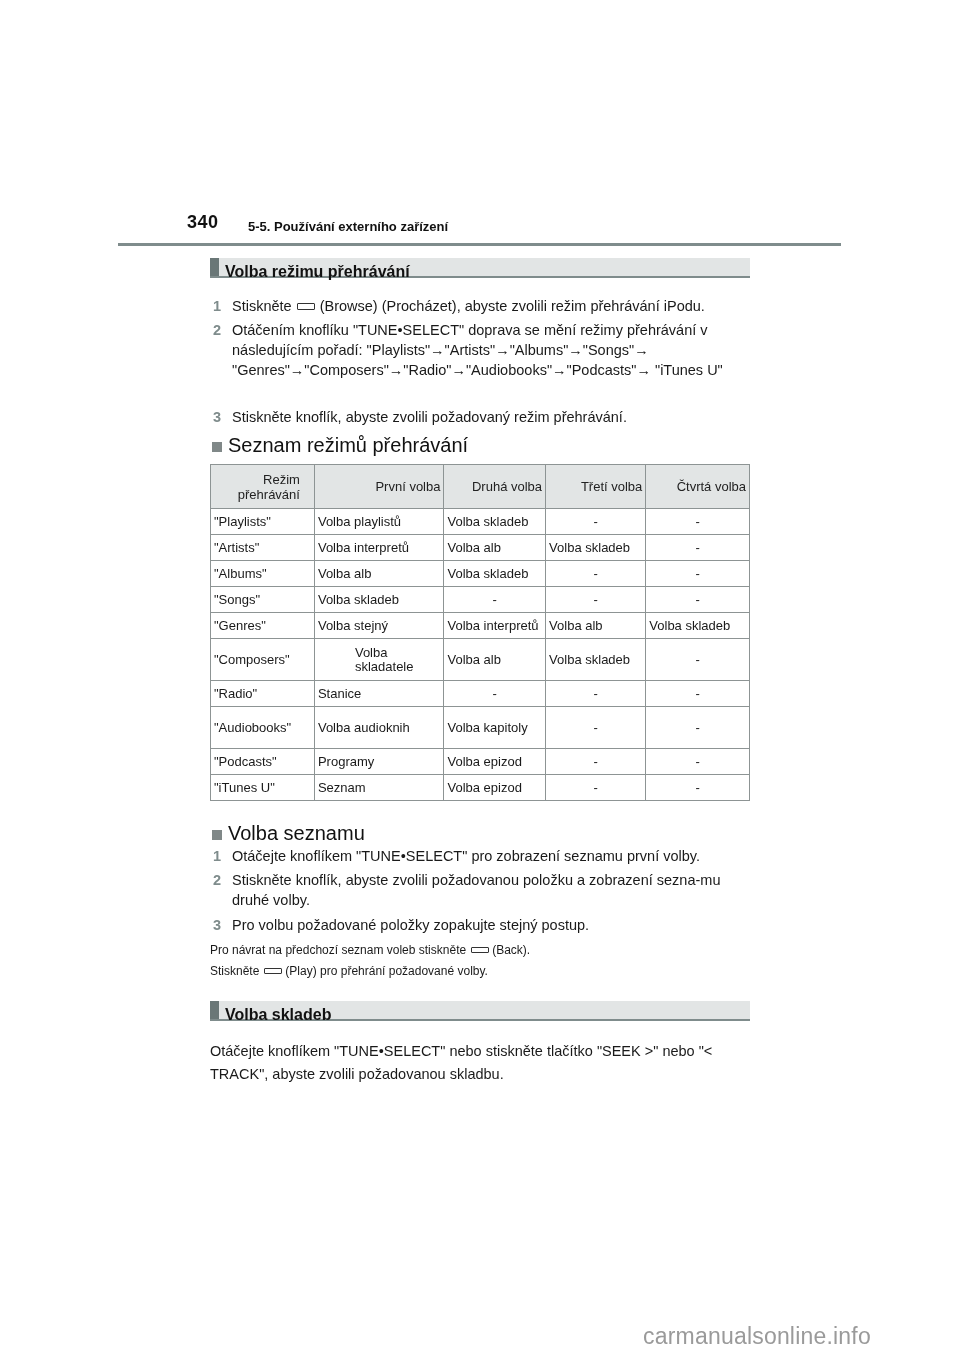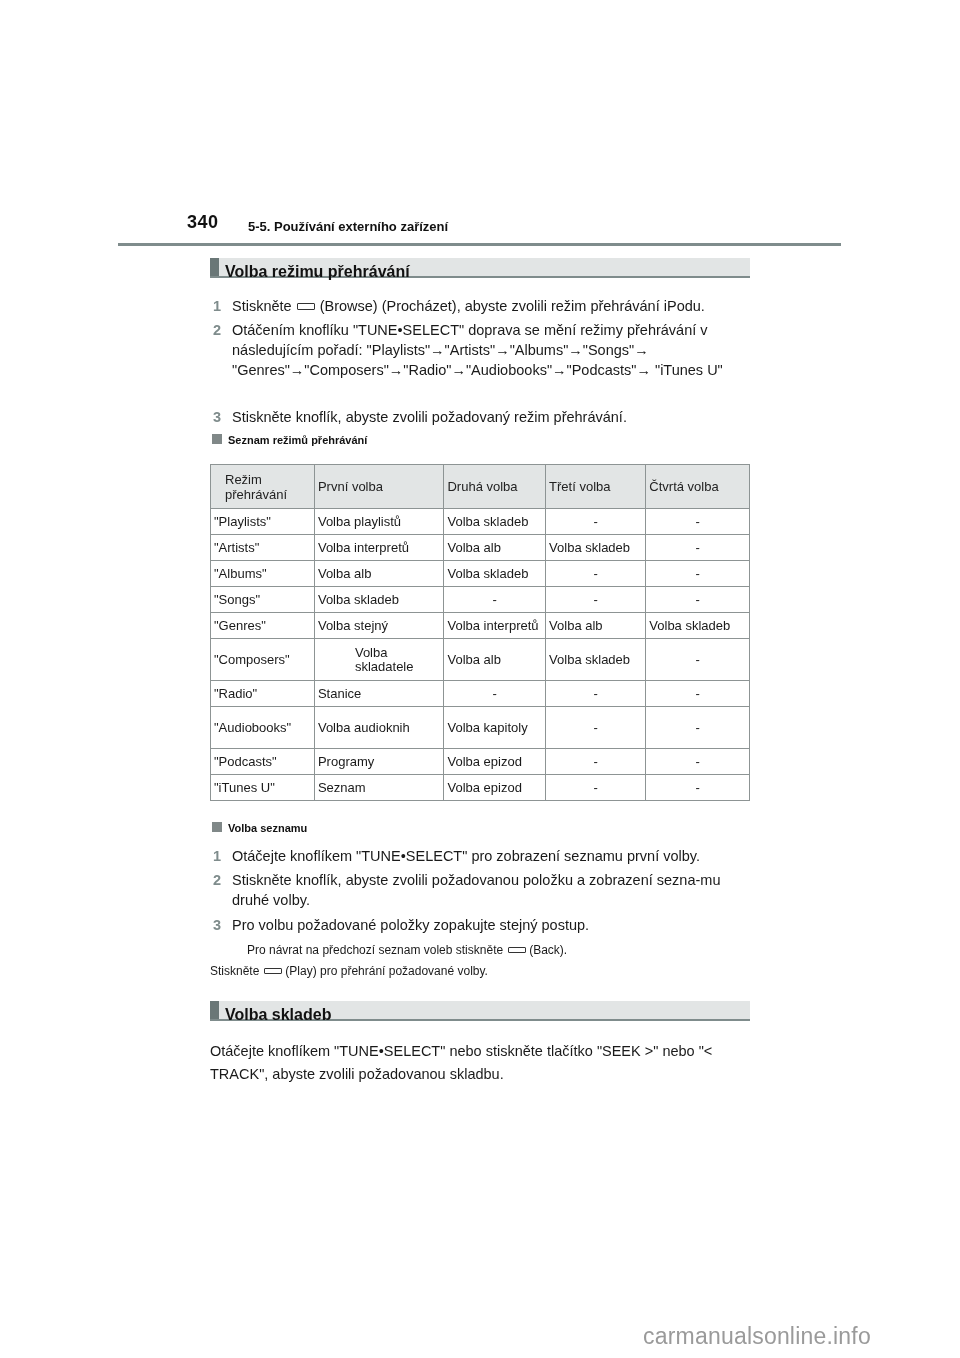--- a/index.html
+++ b/index.html
@@ -13,26 +13,26 @@
                  border-bottom: 2px solid #7f8c8c; box-sizing: border-box; }
   .sec-heading .bar { position: absolute; left: 0; top: 0; width: 9px; height: 100%; background: #6a7777; }
   .sec-heading .title { position: absolute; left: 15px; top: 5px; font-size: 16px; font-weight: bold; color: #111; }
 
   .step { position: absolute; left: 213px; font-size: 14.5px; line-height: 20px; color: #1a1a1a; }
   .step .num { position: absolute; left: 0; top: 0; font-weight: bold; color: #7f8c8c; }
   .step .txt { position: absolute; left: 19px; top: 0; width: 530px; }
   .btn-icon { display: inline-block; width: 16px; height: 5px; border: 1.5px solid #333; border-radius: 1px;
               vertical-align: middle; margin: 0 5px 2px 5px; }
 
-  .subhead { position: absolute; left: 212px; font-size: 11px; font-weight: bold; color: #111; }
+  .subhead { position: absolute; left: 212px; font-size: 20px; font-weight: normal; color: #111; }
   .subhead .sq { display: inline-block; width: 10px; height: 10px; background: #808888; margin-right: 6px; vertical-align: 0px; }
 
   table.modes { position: absolute; left: 210px; top: 464px; width: 540px; border-collapse: collapse; font-size: 13px; }
   table.modes th, table.modes td { border: 1.5px solid #8d9494; padding: 0 3px; color: #1a1a1a; }
-  table.modes th { background: #e2e5e5; font-weight: normal; height: 43px; text-align: left; color: #222; line-height: 15px; }
+  table.modes th { background: #e2e5e5; font-weight: normal; height: 43px; text-align: right; color: #222; line-height: 15px; }
   table.modes td { height: 25px; line-height: 14px; }
   table.modes tr.tall td { height: 41px; }
   td.c { text-align: center; }
   td.pad { padding-left: 12px; }
 
   .note { position: absolute; left: 210px; font-size: 12px; color: #1a1a1a; }
   .note .btn-icon { width: 16px; height: 4px; margin: 0 3px 2px 5px; }
 
   .body-text { position: absolute; left: 210px; top: 1040px; width: 545px; font-size: 14.5px; line-height: 23px; color: #1a1a1a; }
 
@@ -172,21 +172,21 @@
 <div class="step" style="top:870px;">
   <span class="num">2</span>
   <span class="txt" style="width:520px;">Stiskněte knoflík, abyste zvolili požadovanou položku a zobrazení sezna-mu druhé volby.</span>
 </div>
 
 <div class="step" style="top:915px;">
   <span class="num">3</span>
   <span class="txt">Pro volbu požadované položky zopakujte stejný postup.</span>
 </div>
 
-<div class="note" style="top:943px;margin-left:37px;">
+<div class="note" style="top:943px;">
   <span>Pro návrat na předchozí seznam voleb stiskněte</span><span class="btn-icon"></span><span>(Back).</span>
 </div>
 
 <div class="note" style="top:964px;">
   <span>Stiskněte</span><span class="btn-icon"></span><span>(Play) pro přehrání požadované volby.</span>
 </div>
 
 <div class="sec-heading" style="top:1001px;">
   <div class="bar"></div>
   <div class="title">Volba skladeb</div>

